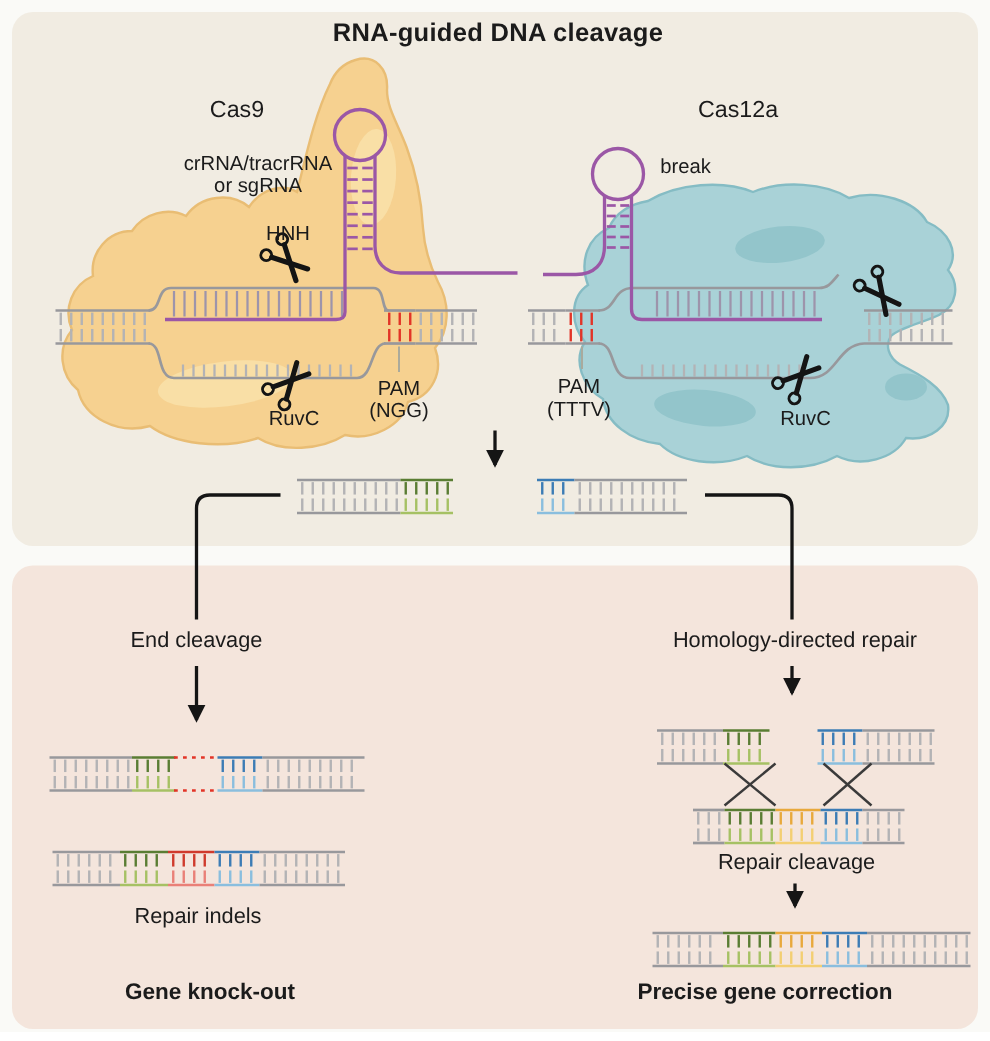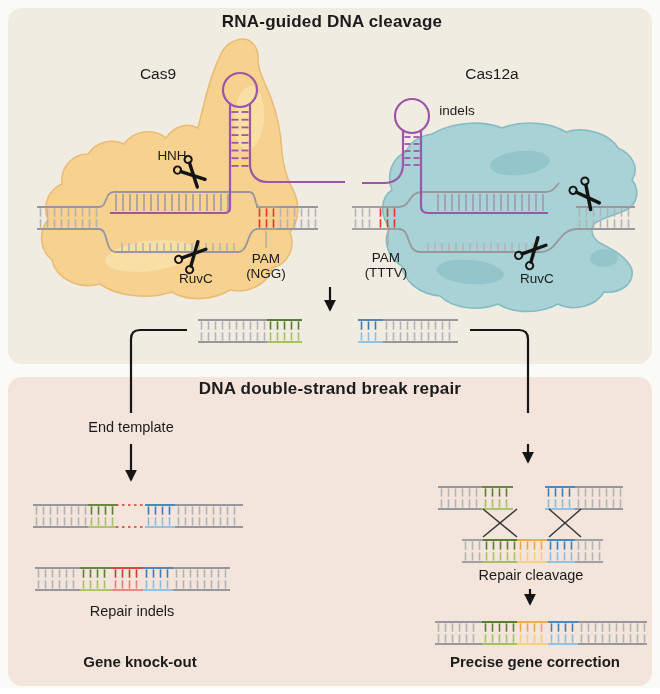--- a/index.html
+++ b/index.html
@@ -655,33 +655,37 @@
     </g>
 
     <use href="#scissors" transform="translate(192,174) rotate(45)"></use>
     <use href="#scissors" transform="translate(193,255) rotate(-47)"></use>
     <use href="#scissors" transform="translate(587,196) rotate(52)"></use>
     <use href="#scissors" transform="translate(533,251) rotate(-47)"></use>
   </svg>
 
   <div class="lbl t-title" style="left:332px;top:14px">RNA-guided DNA cleavage</div>
   <div class="lbl t-prot" style="left:158px;top:66px">Cas9</div>
-  <div class="lbl t-sm" style="left:172px;top:148px">HNH</div>
+  <div class="lbl t-sm" style="left:172px;top:101px">
+    <div>crRNA/tracrRNA</div>
+    <div>or sgRNA</div>
+  </div>
+  <div class="lbl t-sm" style="left:192px;top:148px">HNH</div>
   <div class="lbl t-sm" style="left:196px;top:271px">RuvC</div>
   <div class="lbl t-sm" style="left:266px;top:251px">
     <div>PAM</div>
     <div>(NGG)</div>
   </div>
   <div class="lbl t-prot" style="left:492px;top:66px">Cas12a</div>
-  <div class="lbl t-sm" style="left:457px;top:103px">indels</div>
+  <div class="lbl t-sm" style="left:457px;top:103px">break</div>
   <div class="lbl t-sm" style="left:386px;top:250px">
     <div>PAM</div>
     <div>(TTTV)</div>
   </div>
   <div class="lbl t-sm" style="left:537px;top:271px">RuvC</div>
 
-  <div class="lbl t-title" style="left:330px;top:381px">DNA double-strand break repair</div>
-  <div class="lbl t-mid" style="left:131px;top:420px">End template</div>
+  <div class="lbl t-mid" style="left:131px;top:420px">End cleavage</div>
+  <div class="lbl t-mid" style="left:530px;top:420px">Homology-directed repair</div>
   <div class="lbl t-mid" style="left:132px;top:604px">Repair indels</div>
   <div class="lbl t-out" style="left:140px;top:654px">Gene knock-out</div>
   <div class="lbl t-mid" style="left:531px;top:568px">Repair cleavage</div>
-  <div class="lbl t-out" style="left:535px;top:654px">Precise gene correction</div>
+  <div class="lbl t-out" style="left:510px;top:654px">Precise gene correction</div>
 </div>
 
 </body></html>

